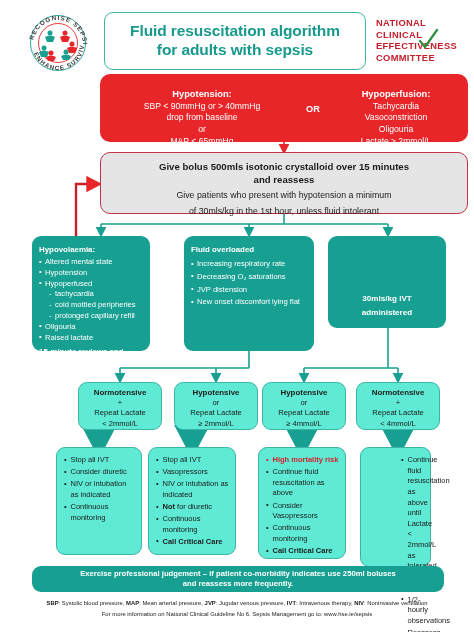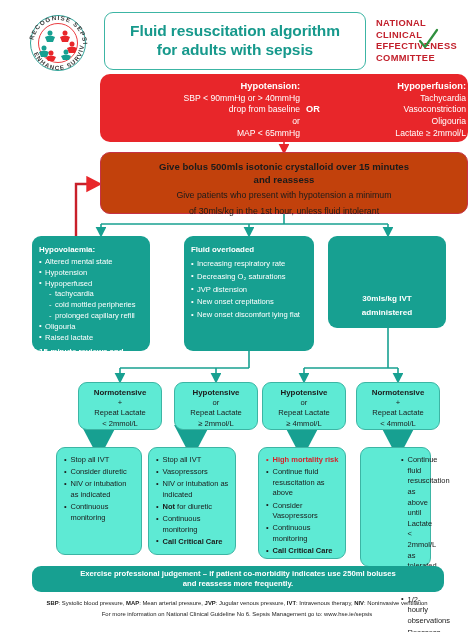--- a/index.html
+++ b/index.html
@@ -37,28 +37,28 @@
     position:absolute; left:42px; top:10px; width:22px; height:22px;
     pointer-events:none;
   }
 
   
   .box { position:absolute; border-radius:9px; }
   .red-solid {
     background:#e8262a; color:#fff; border-radius:10px;
   }
   .red-outline {
-    background:#c2410c; border:1.4px solid #c53246; border-radius:10px;
+    background:#e5e5e5; border:1.4px solid #c53246; border-radius:10px;
   }
   .teal-solid { background:#17a091; color:#fff; border-radius:9px; }
   .teal-outline { background:#5eead4; border:1.4px solid #3cb5a4; border-radius:9px; }
 
   
   #crit { left:100px; top:74px; width:368px; height:68px; }
-  .crit-col { position:absolute; top:6px; text-align:right; }
+  .crit-col { position:absolute; top:14px; text-align:center; }
   #crit-left { left:4px; width:196px; }
   #crit-right { left:226px; width:140px; }
   .crit-h { font-size:9.3px; font-weight:bold; line-height:1.36; }
   .crit-t { font-size:8.6px; line-height:1.36; }
   #crit-or {
     position:absolute; left:200px; top:30px; width:26px; text-align:center;
     font-size:9.2px; font-weight:bold;
   }
 
   
@@ -254,21 +254,20 @@
   <div class="t-li">Raised lactate</div>
   <div class="t-foot">15-minute  reviews and</div>
   <div class="t-foot" style="margin-top:0">continous monitoring</div>
 </div>
 
 <div class="box teal-solid" id="overload">
   <div class="t-head" style="margin-bottom:4px">Fluid overloaded</div>
   <div class="t-li" style="margin-bottom:2px">Increasing respiratory rate</div>
   <div class="t-li" style="margin-bottom:2px">Decreasing O₂ saturations</div>
   <div class="t-li" style="margin-bottom:2px">JVP distension</div>
-  <div class="t-li" style="margin-bottom:2px">New onset crepitations</div>
   <div class="t-li">New onset discomfort lying flat</div>
 </div>
 
 <div class="box teal-solid" id="ivt">
   <div>
     <div class="t-head">30mls/kg IVT</div>
     <div class="t-head">administered</div>
   </div>
 </div>
 

